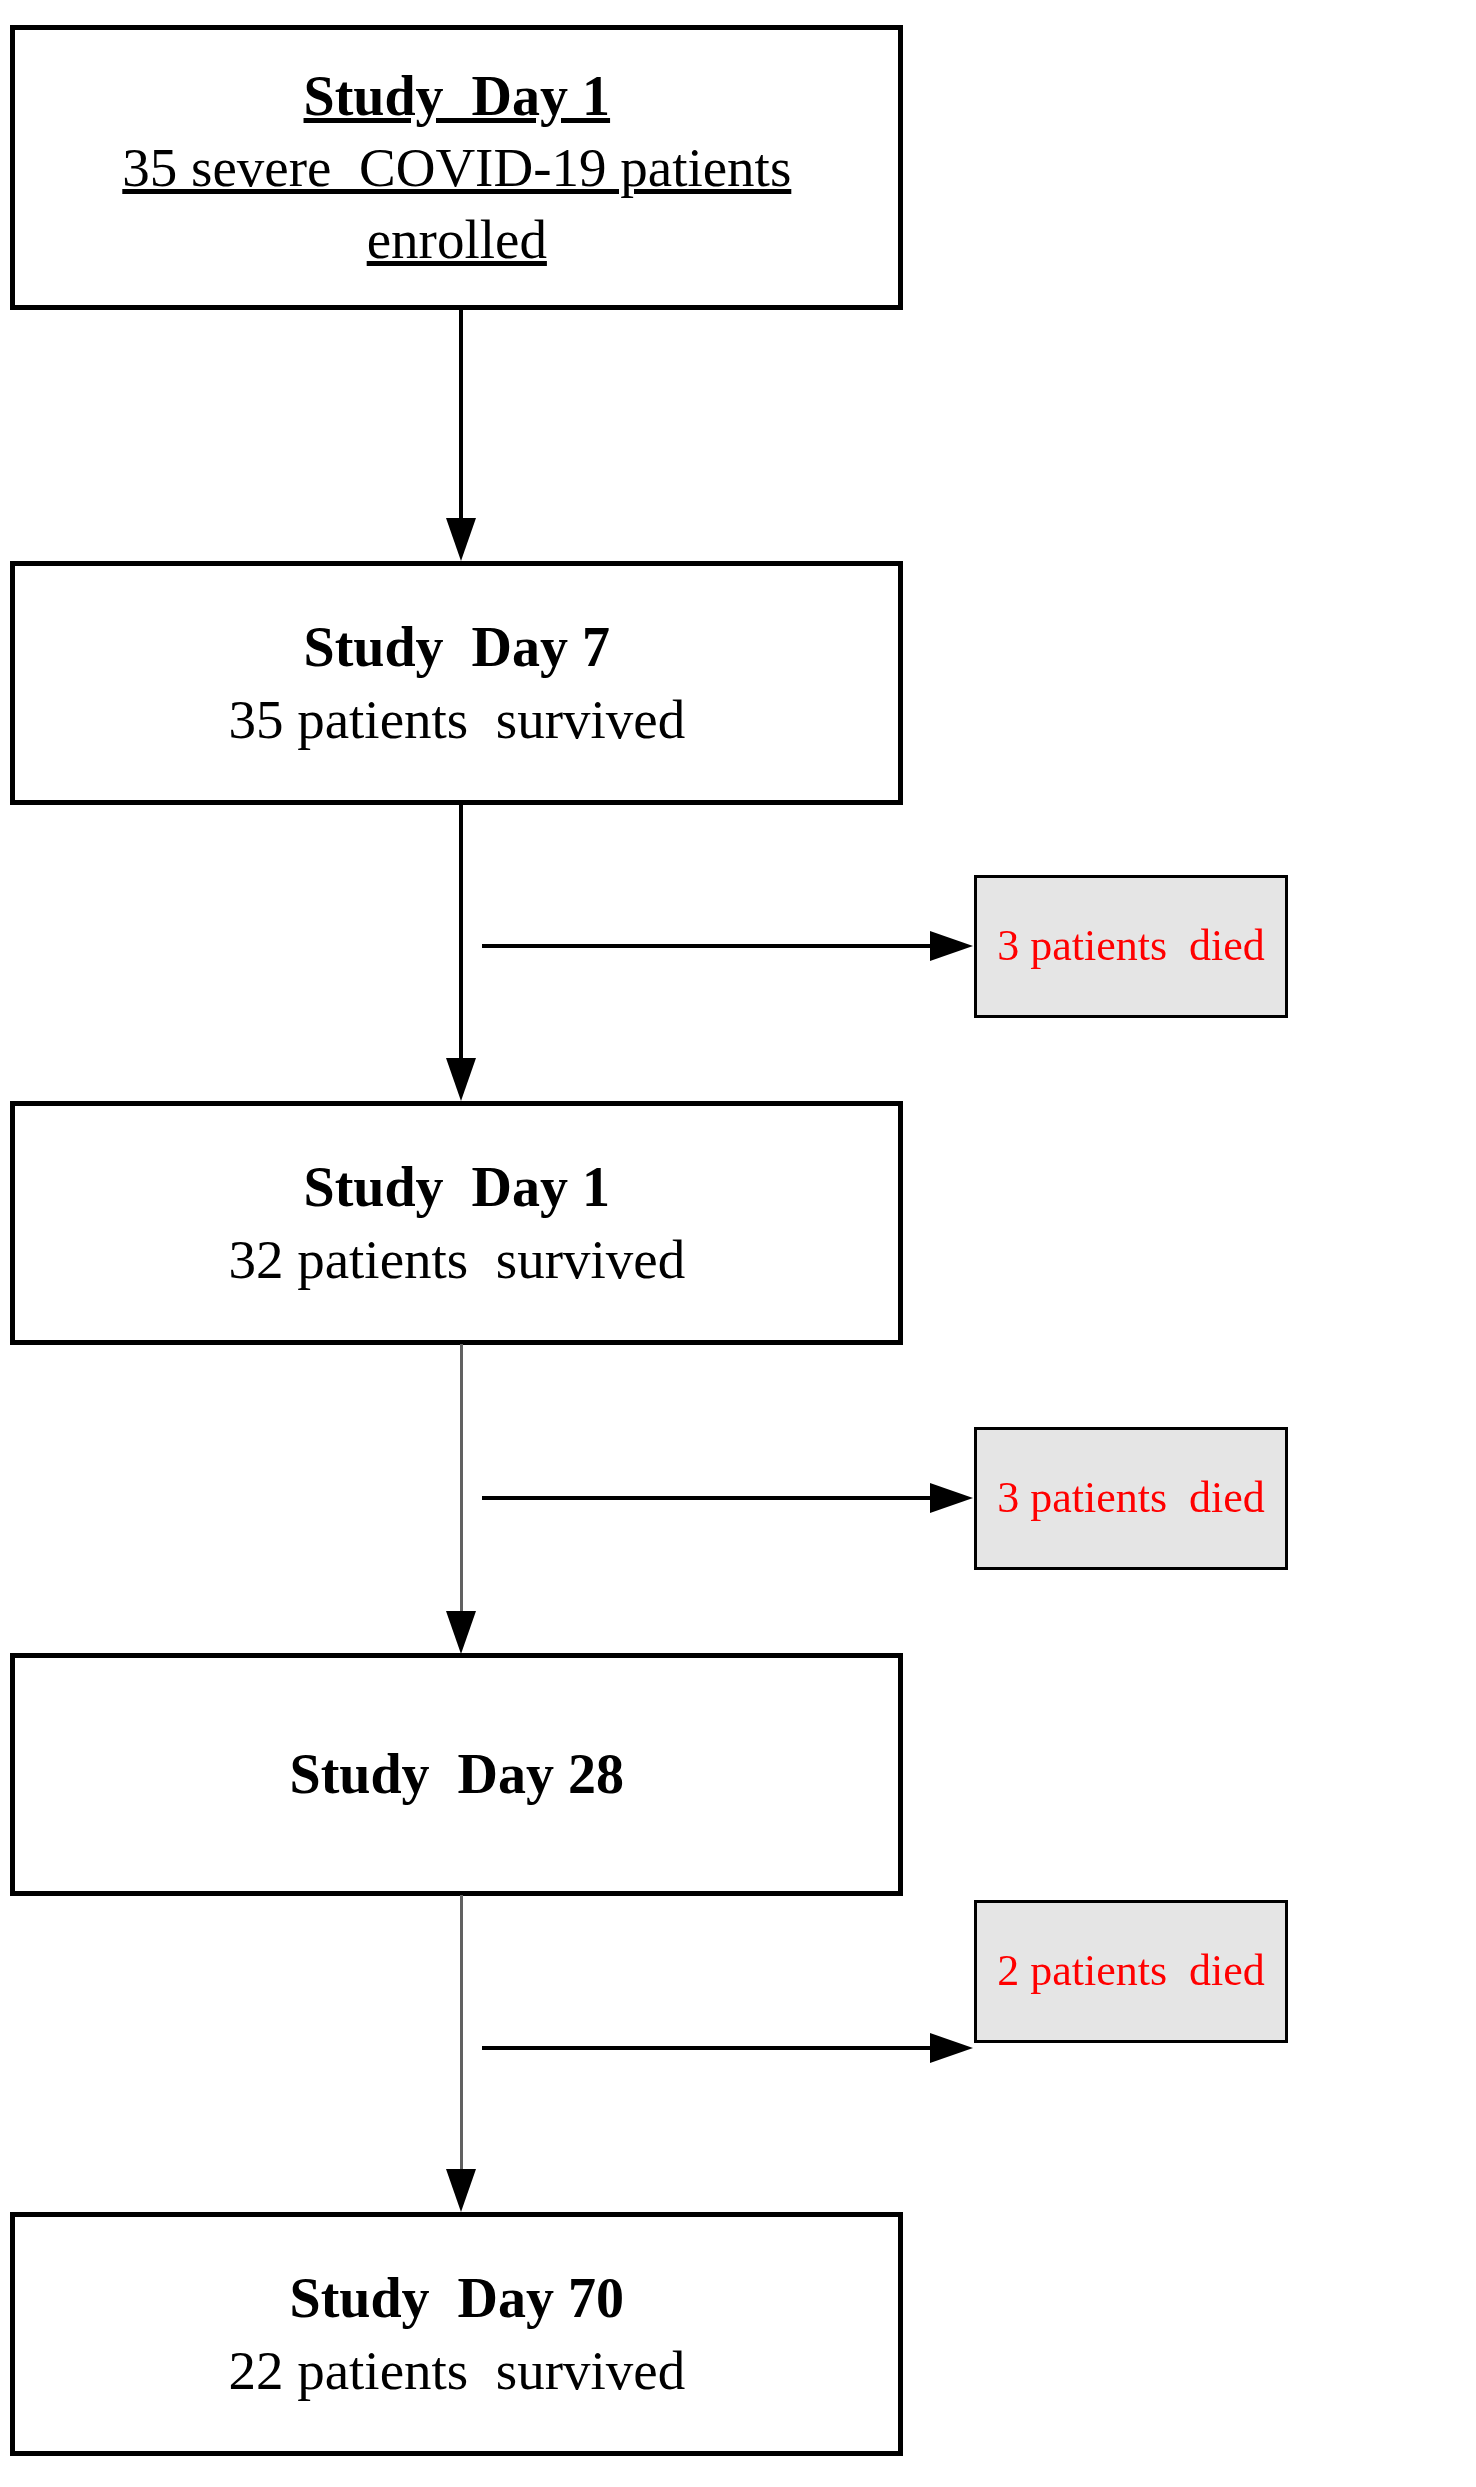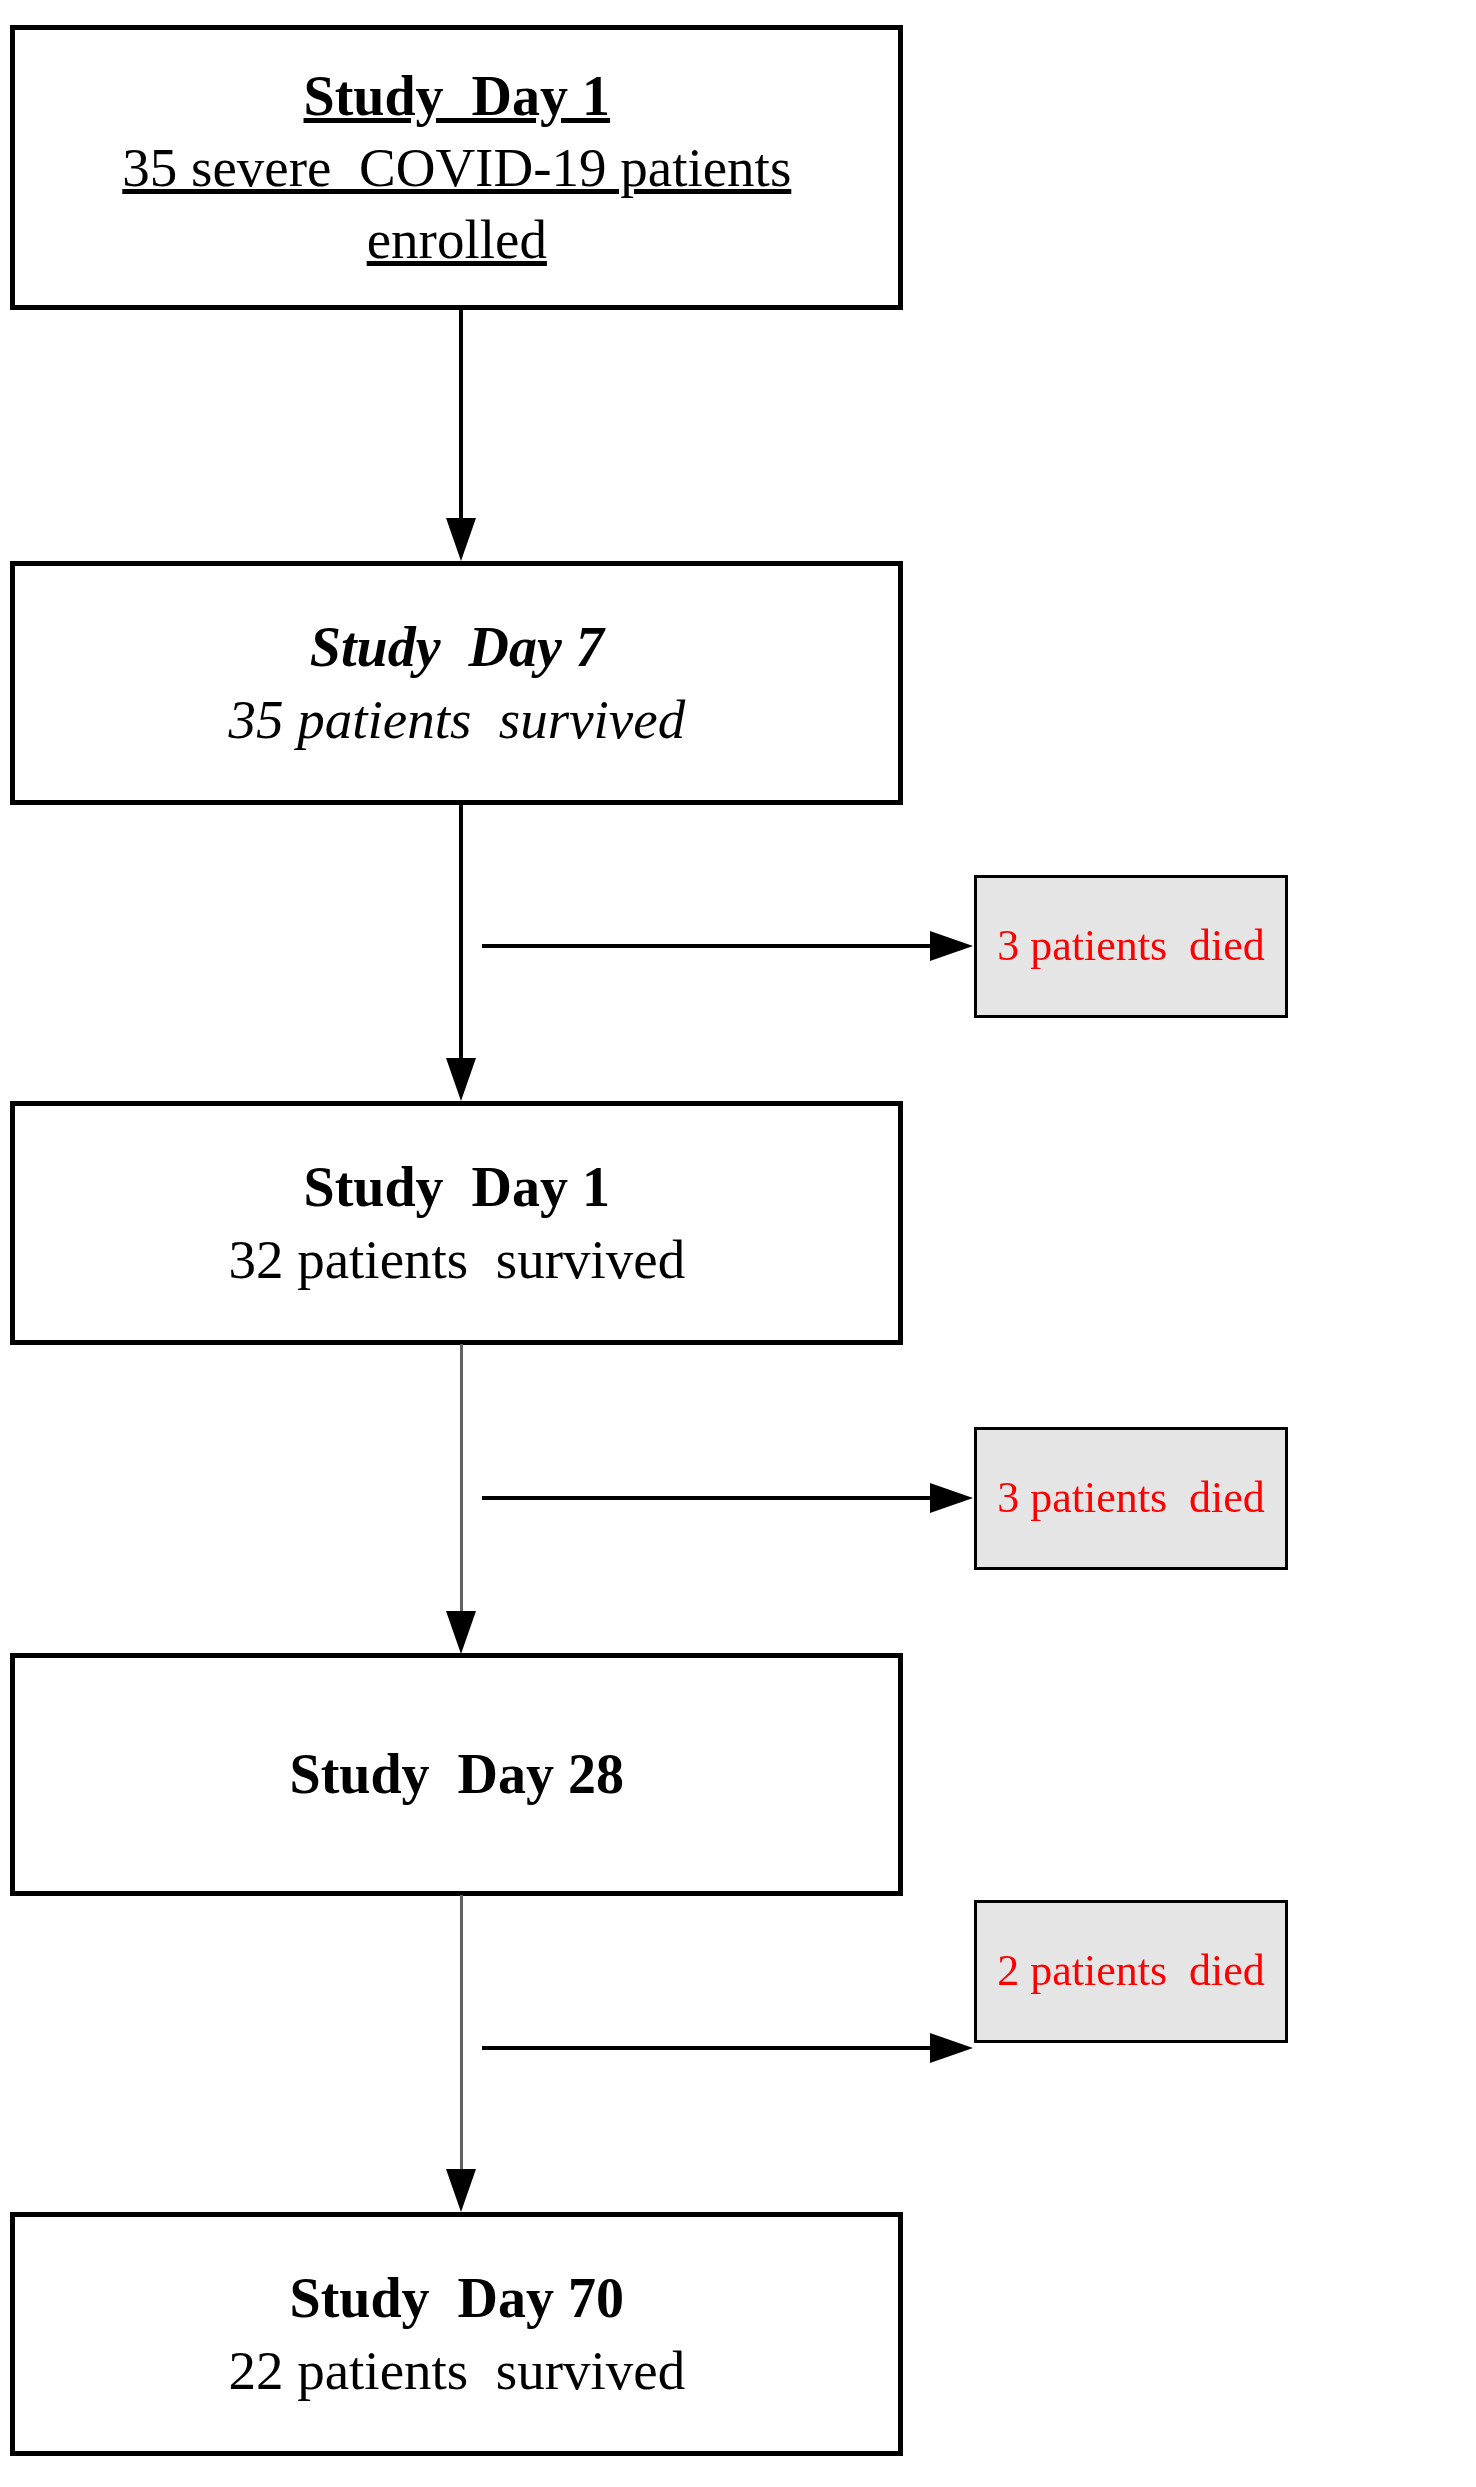--- a/index.html
+++ b/index.html
@@ -99,21 +99,21 @@
 
   <div class="stage-box" style="top:25px;height:285px;text-decoration:underline;">
     <div class="stage-title">Study  Day 1</div>
     <div class="stage-line">35 severe  COVID-19 patients</div>
     <div class="stage-line">enrolled</div>
   </div>
 
   <div class="vline" style="top:309px;height:213px;"></div>
   <div class="arrow-down" style="top:518px;"></div>
 
-  <div class="stage-box" style="top:561px;height:244px;font-style:italic;">
+  <div class="stage-box" style="top:561px;height:244px;">
     <div class="stage-title">Study  Day 7</div>
     <div class="stage-line">35 patients  survived</div>
   </div>
 
   <div class="vline" style="top:804px;height:256px;"></div>
   <div class="arrow-down" style="top:1058px;"></div>
   <div class="hline" style="top:944px;"></div>
   <div class="arrow-right" style="top:931px;"></div>
   <div class="exit-box" style="top:875px;">
     <div class="exit-label">3 patients  died</div>

